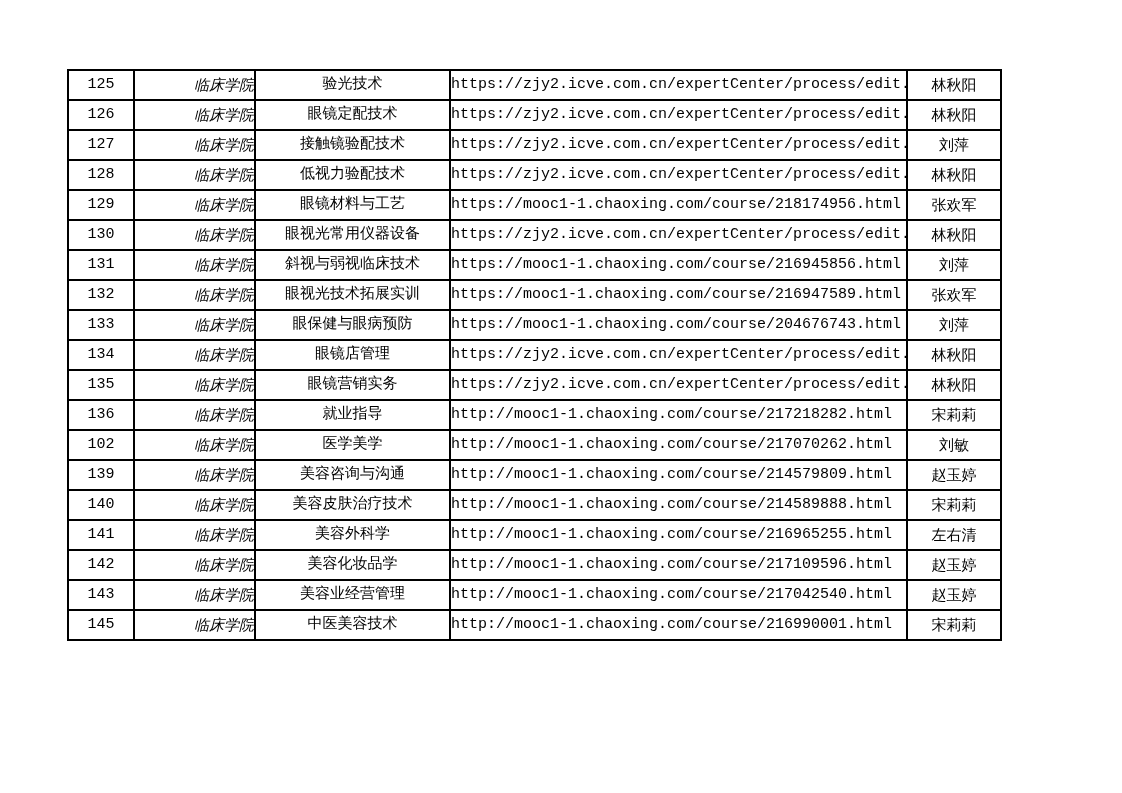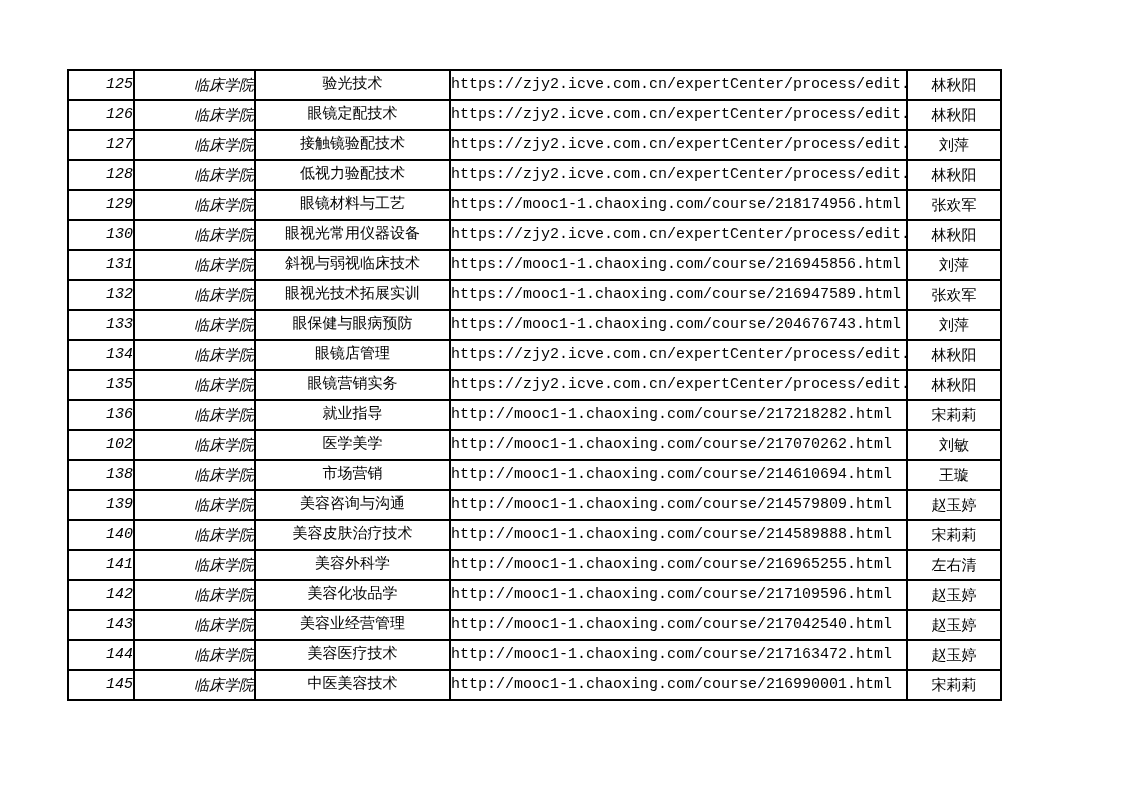--- a/index.html
+++ b/index.html
@@ -30,24 +30,23 @@
     border: 2px solid #000000;
     height: 28px;
     padding: 0;
     vertical-align: middle;
     white-space: nowrap;
     overflow: hidden;
     font-size: 15px;
     line-height: 28px;
   }
   td.c-no {
-    text-align: right;
+    text-align: center;
     font-family: "Liberation Mono", monospace;
     font-size: 14px;
-    font-style: italic;
   }
   td.c-college {
     text-align: right;
     font-style: italic;
   }
   td.c-course {
     text-align: center;
     padding-left: 5px;
     font-family: Liberation Mono, monospace;
   }
@@ -161,27 +160,20 @@
           <td class="c-teacher">宋莉莉</td>
         </tr>
         <tr>
           <td class="c-no">102</td>
           <td class="c-college">临床学院</td>
           <td class="c-course">医学美学</td>
           <td class="c-url">http://mooc1-1.chaoxing.com/course/217070262.html</td>
           <td class="c-teacher">刘敏</td>
         </tr>
         <tr>
-          <td class="c-no">138</td>
-          <td class="c-college">临床学院</td>
-          <td class="c-course">市场营销</td>
-          <td class="c-url">http://mooc1-1.chaoxing.com/course/214610694.html</td>
-          <td class="c-teacher">王璇</td>
-        </tr>
-        <tr>
           <td class="c-no">139</td>
           <td class="c-college">临床学院</td>
           <td class="c-course">美容咨询与沟通</td>
           <td class="c-url">http://mooc1-1.chaoxing.com/course/214579809.html</td>
           <td class="c-teacher">赵玉婷</td>
         </tr>
         <tr>
           <td class="c-no">140</td>
           <td class="c-college">临床学院</td>
           <td class="c-course">美容皮肤治疗技术</td>
@@ -200,27 +192,20 @@
           <td class="c-college">临床学院</td>
           <td class="c-course">美容化妆品学</td>
           <td class="c-url">http://mooc1-1.chaoxing.com/course/217109596.html</td>
           <td class="c-teacher">赵玉婷</td>
         </tr>
         <tr>
           <td class="c-no">143</td>
           <td class="c-college">临床学院</td>
           <td class="c-course">美容业经营管理</td>
           <td class="c-url">http://mooc1-1.chaoxing.com/course/217042540.html</td>
-          <td class="c-teacher">赵玉婷</td>
-        </tr>
-        <tr>
-          <td class="c-no">144</td>
-          <td class="c-college">临床学院</td>
-          <td class="c-course">美容医疗技术</td>
-          <td class="c-url">http://mooc1-1.chaoxing.com/course/217163472.html</td>
           <td class="c-teacher">赵玉婷</td>
         </tr>
         <tr>
           <td class="c-no">145</td>
           <td class="c-college">临床学院</td>
           <td class="c-course">中医美容技术</td>
           <td class="c-url">http://mooc1-1.chaoxing.com/course/216990001.html</td>
           <td class="c-teacher">宋莉莉</td>
         </tr>
       </tbody>

